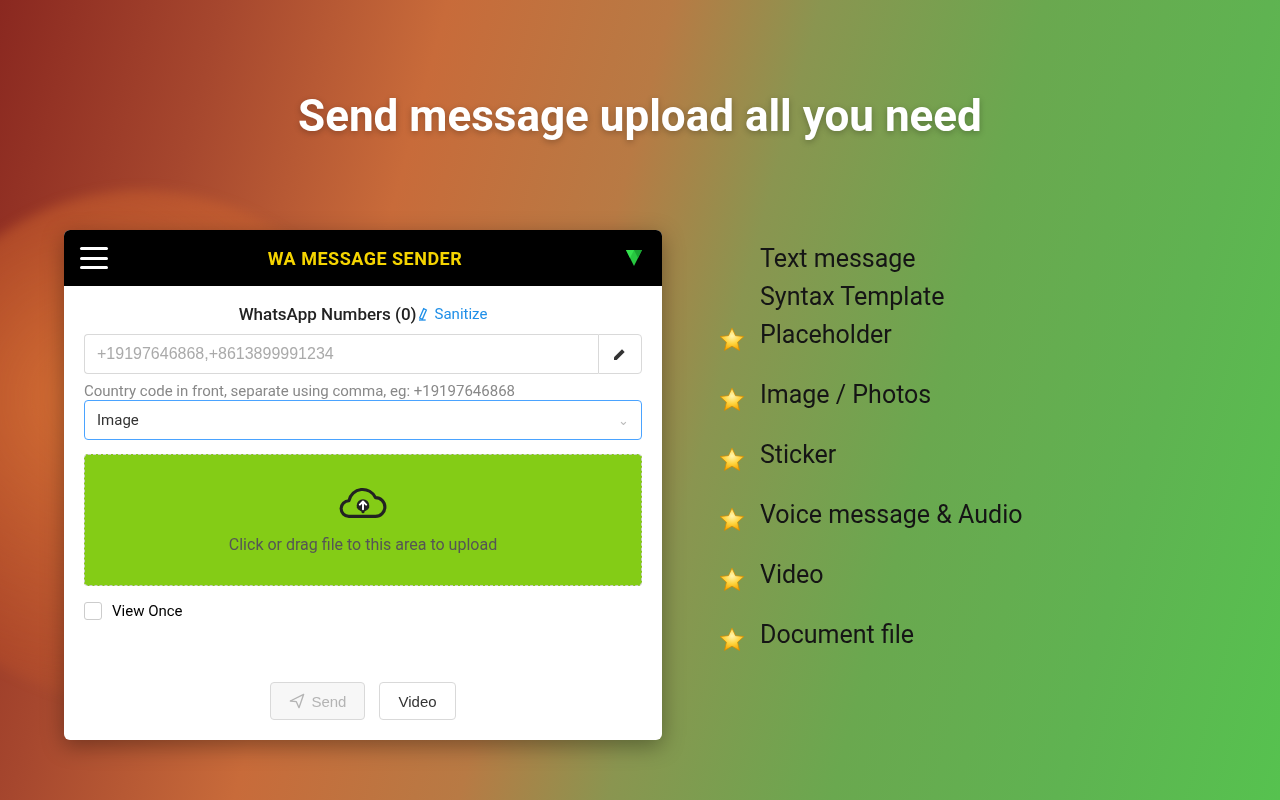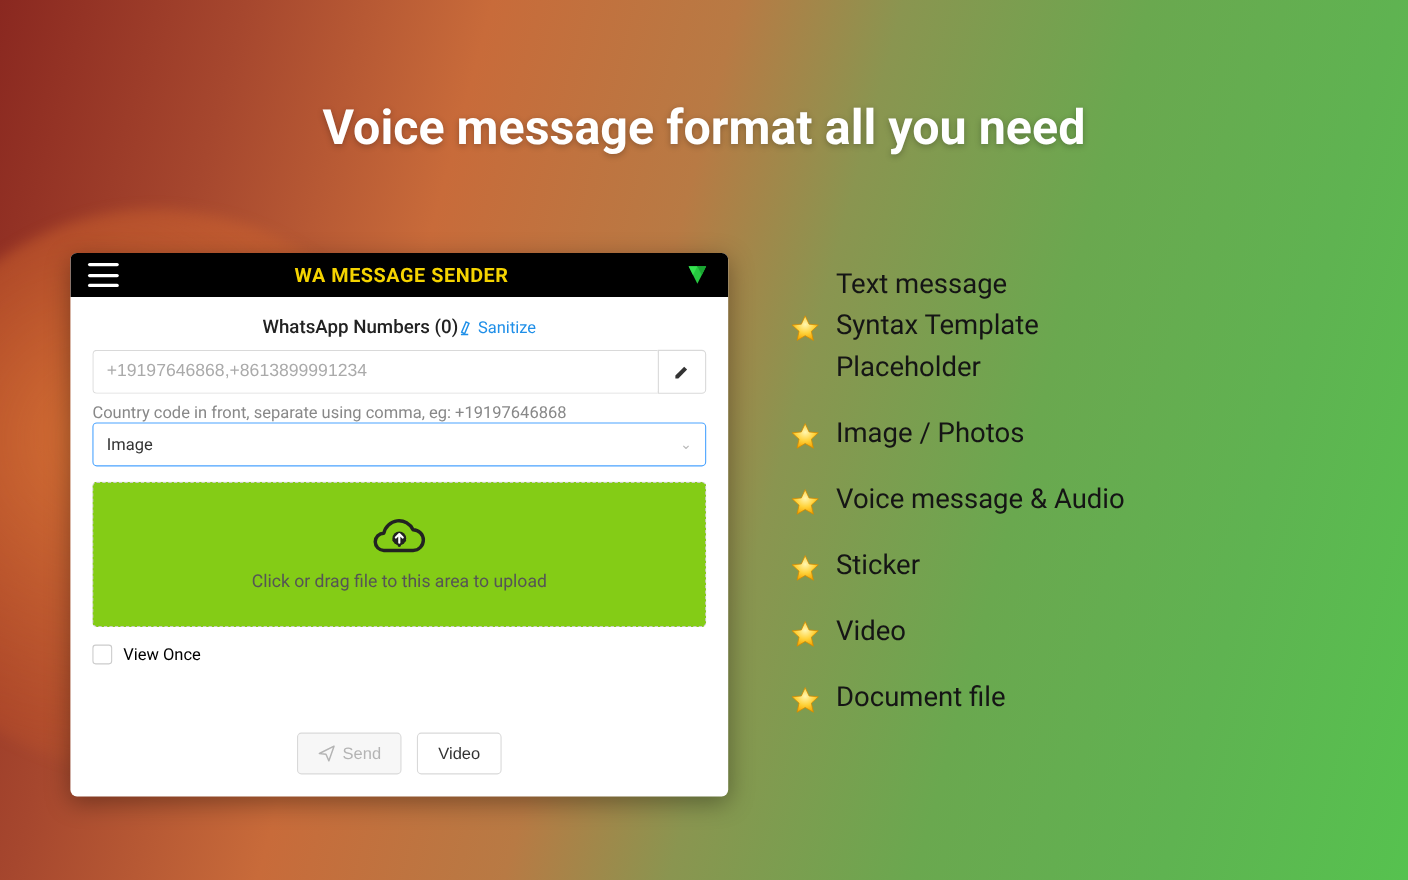--- a/index.html
+++ b/index.html
@@ -50,21 +50,21 @@
     top: 230px;
     width: 598px;
     background: #fff;
     border-radius: 6px;
     box-shadow: 0 6px 22px rgba(0,0,0,0.35);
     overflow: hidden;
   }
 
   .panel-header {
     background: #000;
-    height: 40px;
+    height: 56px;
     display: flex;
     align-items: center;
     padding: 0 16px;
     position: relative;
   }
   .hamburger {
     width: 28px;
     height: 22px;
     display: flex;
     flex-direction: column;
@@ -228,40 +228,40 @@
   }
 
   .feature-list {
     position: absolute;
     left: 718px;
     top: 240px;
     width: 520px;
   }
   .feature-item {
     display: flex;
-    align-items: center;
+    align-items: flex-end;
     gap: 14px;
     margin-bottom: 22px;
   }
   .star-icon {
     flex-shrink: 0;
     margin-top: 4px;
   }
   .feature-text {
     font-size: 25px;
     color: #151515;
     line-height: 1.52;
   }
 </style>
 </head>
 <body>
 
 <div class="blob"></div>
 
-<h1 class="page-title">Voice message format all you need</h1>
+<h1 class="page-title">Send message upload all you need</h1>
 
 <div class="panel">
   <div class="panel-header">
     <div class="hamburger">
       <span></span>
         <span></span>
         <span></span>
     </div>
     <div class="panel-header-title">WA MESSAGE SENDER</div>
     <div class="gem-icon">
@@ -363,54 +363,54 @@
       <svg class="star-icon" width="28" height="28" viewBox="0 0 24 24">
   <defs>
     <radialGradient id="sg" cx="50%" cy="35%" r="65%">
       <stop offset="0%" stop-color="#fff6b0"></stop>
       <stop offset="55%" stop-color="#ffd23a"></stop>
       <stop offset="100%" stop-color="#f5a500"></stop>
     </radialGradient>
   </defs>
   <path d="M12 1.8 L15 8.3 L22.2 9 L16.8 13.9 L18.4 21 L12 17.3 L5.6 21 L7.2 13.9 L1.8 9 L9 8.3 Z" fill="url(#sg)" stroke="#d48a00" stroke-width="0.6"></path>
 </svg>
+      <div class="feature-text">Sticker</div>
+    </div>
+    <div class="feature-item">
+      <svg class="star-icon" width="28" height="28" viewBox="0 0 24 24">
+  <defs>
+    <radialGradient id="sg" cx="50%" cy="35%" r="65%">
+      <stop offset="0%" stop-color="#fff6b0"></stop>
+      <stop offset="55%" stop-color="#ffd23a"></stop>
+      <stop offset="100%" stop-color="#f5a500"></stop>
+    </radialGradient>
+  </defs>
+  <path d="M12 1.8 L15 8.3 L22.2 9 L16.8 13.9 L18.4 21 L12 17.3 L5.6 21 L7.2 13.9 L1.8 9 L9 8.3 Z" fill="url(#sg)" stroke="#d48a00" stroke-width="0.6"></path>
+</svg>
       <div class="feature-text">Voice message &amp; Audio</div>
     </div>
     <div class="feature-item">
       <svg class="star-icon" width="28" height="28" viewBox="0 0 24 24">
   <defs>
     <radialGradient id="sg" cx="50%" cy="35%" r="65%">
       <stop offset="0%" stop-color="#fff6b0"></stop>
       <stop offset="55%" stop-color="#ffd23a"></stop>
       <stop offset="100%" stop-color="#f5a500"></stop>
     </radialGradient>
   </defs>
   <path d="M12 1.8 L15 8.3 L22.2 9 L16.8 13.9 L18.4 21 L12 17.3 L5.6 21 L7.2 13.9 L1.8 9 L9 8.3 Z" fill="url(#sg)" stroke="#d48a00" stroke-width="0.6"></path>
 </svg>
-      <div class="feature-text">Sticker</div>
+      <div class="feature-text">Video</div>
     </div>
     <div class="feature-item">
       <svg class="star-icon" width="28" height="28" viewBox="0 0 24 24">
   <defs>
     <radialGradient id="sg" cx="50%" cy="35%" r="65%">
       <stop offset="0%" stop-color="#fff6b0"></stop>
       <stop offset="55%" stop-color="#ffd23a"></stop>
       <stop offset="100%" stop-color="#f5a500"></stop>
     </radialGradient>
   </defs>
   <path d="M12 1.8 L15 8.3 L22.2 9 L16.8 13.9 L18.4 21 L12 17.3 L5.6 21 L7.2 13.9 L1.8 9 L9 8.3 Z" fill="url(#sg)" stroke="#d48a00" stroke-width="0.6"></path>
 </svg>
-      <div class="feature-text">Video</div>
-    </div>
-    <div class="feature-item">
-      <svg class="star-icon" width="28" height="28" viewBox="0 0 24 24">
-  <defs>
-    <radialGradient id="sg" cx="50%" cy="35%" r="65%">
-      <stop offset="0%" stop-color="#fff6b0"></stop>
-      <stop offset="55%" stop-color="#ffd23a"></stop>
-      <stop offset="100%" stop-color="#f5a500"></stop>
-    </radialGradient>
-  </defs>
-  <path d="M12 1.8 L15 8.3 L22.2 9 L16.8 13.9 L18.4 21 L12 17.3 L5.6 21 L7.2 13.9 L1.8 9 L9 8.3 Z" fill="url(#sg)" stroke="#d48a00" stroke-width="0.6"></path>
-</svg>
       <div class="feature-text">Document file</div>
     </div>
   </div>
 
 </body></html>

